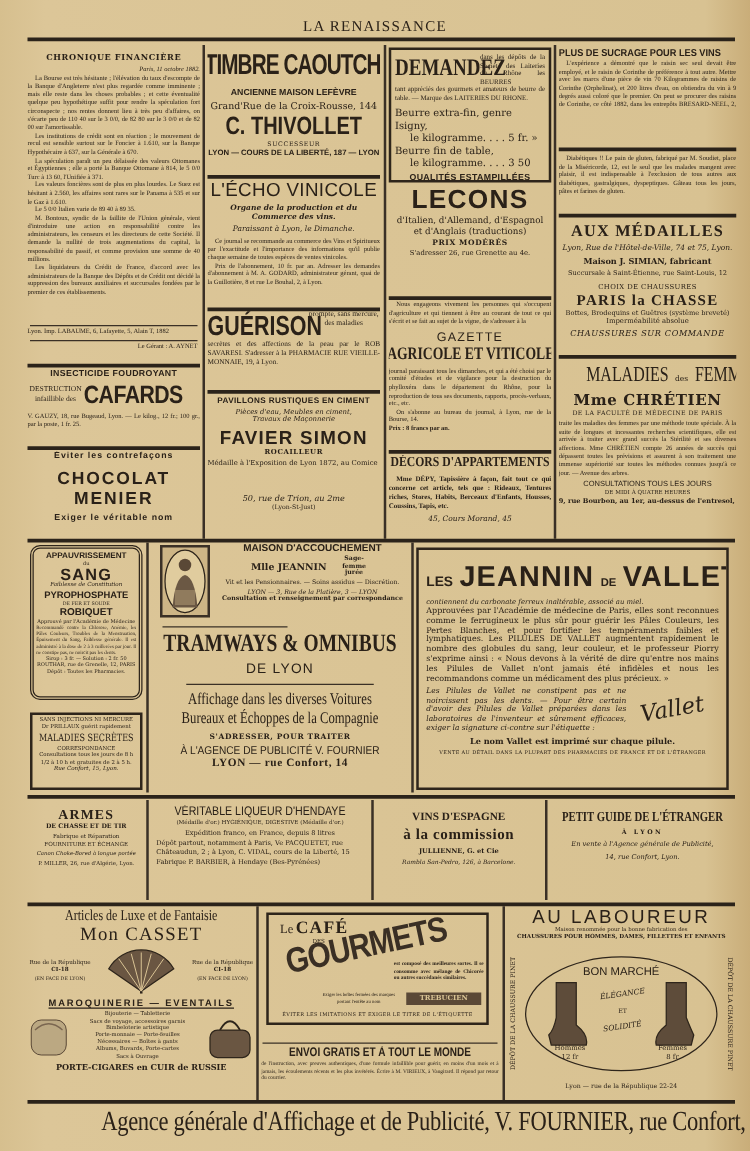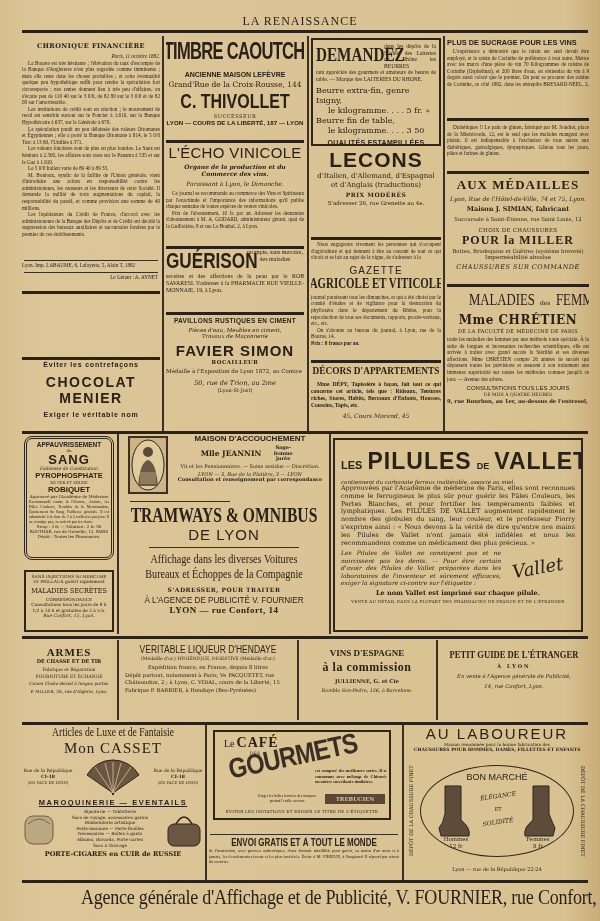--- a/index.html
+++ b/index.html
@@ -52,20 +52,28 @@
     <div class="tiny" style="text-indent:6px;">Le 5 0/0 Italien varie de 89 40 à 89 35.</div>
     <div class="tiny" style="text-indent:6px;">M. Bontoux, syndic de la faillite de l'Union générale, vient d'introduire une action en responsabilité contre les administrateurs, les censeurs et les directeurs de cette Société. Il demande la nullité de trois augmentations du capital, la responsabilité du passif, et comme provision une somme de 40 millions.</div>
     <div class="tiny" style="text-indent:6px;">Les liquidateurs du Crédit de France, d'accord avec les administrateurs de la Banque des Dépôts et de Crédit ont décidé la suppression des bureaux auxiliaires et succursales fondées par le premier de ces établissements.</div>
   </div>
   <div class="rule-thin" style="top:260px;left:24px;width:134px;"></div>
   <div class="tiny center" style="position:absolute;top:262px;left:22px;width:138px;">Lyon. Imp. LABAUME, 6, Lafayette, 5, Alain T, 1882</div>
   <div class="rule-thin" style="top:272px;left:24px;width:134px;"></div>
   <div class="tiny" style="position:absolute;top:274px;left:90px;width:68px;text-align:right;">Le Gérant : A. AYNET</div>
   <div class="rule-thick" style="top:291px;left:22px;width:138px;"></div>
 
+  <div class="box" style="left:22px;top:296px;width:138px;height:58px;">
+    <div class="center b" style="font-size:7px;font-family:'Liberation Sans',sans-serif;letter-spacing:0.3px;">INSECTICIDE FOUDROYANT</div>
+    <div style="display:flex;align-items:center;margin-top:2px;">
+      <div class="small center" style="width:46px;font-size:6px;line-height:7.5px;">DESTRUCTION infaillible des</div>
+      <div class="b" style="font-family:'Liberation Sans',sans-serif;font-size:20px;letter-spacing:-0.5px;transform:scaleX(0.85);transform-origin:left;">CAFARDS</div>
+    </div>
+    <div class="tiny center" style="margin-top:2px;">V. GAUZY, 18, rue Bugeaud, Lyon. — Le kilog., 12 fr.; 100 gr., par la poste, 1 fr. 25.</div>
+  </div>
   <div class="rule-thick" style="top:357px;left:22px;width:138px;"></div>
 
   <div class="box" style="left:22px;top:361px;width:138px;height:66px;">
     <div class="center b" style="font-size:7px;font-family:'Liberation Sans',sans-serif;letter-spacing:0.8px;">Éviter les contrefaçons</div>
     <div class="center b" style="font-size:14px;font-family:'Liberation Sans',sans-serif;letter-spacing:1.5px;margin-top:6px;line-height:16px;">CHOCOLAT</div>
     <div class="center b" style="font-size:14px;font-family:'Liberation Sans',sans-serif;letter-spacing:1.5px;line-height:16px;">MENIER</div>
     <div class="center b" style="font-size:7px;font-family:'Liberation Sans',sans-serif;letter-spacing:0.8px;margin-top:5px;">Exiger le véritable nom</div>
   </div>
 
   <div class="box" style="left:166px;top:38px;width:138px;height:100px;">
@@ -96,21 +104,21 @@
   </div>
   <div class="rule-thick" style="top:312px;left:166px;width:138px;"></div>
 
   <div class="box" style="left:166px;top:317px;width:138px;height:112px;">
     <div class="center b" style="font-size:6.5px;font-family:'Liberation Sans',sans-serif;letter-spacing:0.3px;">PAVILLONS RUSTIQUES EN CIMENT</div>
     <div class="center it" style="font-size:5.5px;margin-top:3px;">Pièces d'eau, Meubles en ciment,</div>
     <div class="center it" style="font-size:5.5px;">Travaux de Maçonnerie</div>
     <div class="center b" style="font-family:'Liberation Sans',sans-serif;font-size:15px;letter-spacing:1px;margin-top:3px;">FAVIER SIMON</div>
     <div class="center b" style="font-size:5.5px;letter-spacing:0.5px;">ROCAILLEUR</div>
     <div class="center" style="font-size:5.5px;margin-top:3px;white-space:nowrap;">Médaille à l'Exposition de Lyon 1872, au Comice agricole</div>
-    <div class="center it" style="font-size:6.5px;margin-top:5px;">50, rue de Trion, au 2me</div>
+    <div class="center it" style="font-size:6.5px;margin-top:21px;">50, rue de Trion, au 2me</div>
     <div class="center" style="font-size:5px;">(Lyon-St-Just)</div>
   </div>
 
   <div class="box bordered" style="left:311px;top:38px;width:130px;height:108px;padding:3px;">
     <div style="display:flex;">
       <div class="b" style="font-family:'Liberation Serif',serif;font-size:19px;transform:scaleX(0.8);transform-origin:left;white-space:nowrap;width:68px;line-height:24px;">DEMANDEZ</div>
       <div class="tiny center" style="width:56px;font-size:5.6px;">dans les dépôts de la Société des Laiteries du Rhône les BEURRES</div>
     </div>
     <div class="tiny" style="font-size:5.5px;">tant appréciés des gourmets et amateurs de beurre de table. — Marque des LAITERIES DU RHONE.</div>
     <div style="font-size:8px;margin-top:3px;line-height:10px;">Beurre extra-fin, genre Isigny,</div>
@@ -154,21 +162,21 @@
     <div class="tiny" style="text-indent:6px;">Diabétiques !! Le pain de gluten, fabriqué par M. Soudiet, place de la Miséricorde, 12, est le seul que les malades mangent avec plaisir, il est indispensable à l'exclusion de tous autres aux diabétiques, gastralgiques, dyspeptiques. Gâteau tous les jours, pâtes et farines de gluten.</div>
   </div>
   <div class="rule-thick" style="top:171px;left:447px;width:142px;"></div>
 
   <div class="box" style="left:447px;top:177px;width:142px;height:108px;">
     <div class="center b" style="font-family:'Liberation Serif',serif;font-size:13px;letter-spacing:1px;">AUX MÉDAILLES</div>
     <div class="center it" style="font-size:6px;margin-top:2px;white-space:nowrap;">Lyon, Rue de l'Hôtel-de-Ville, 74 et 75, Lyon.</div>
     <div class="center b" style="font-size:6.5px;margin-top:3px;">Maison J. SIMIAN, fabricant</div>
     <div class="center" style="font-size:5.3px;margin-top:3px;white-space:nowrap;">Succursale à Saint-Étienne, rue Saint-Louis, 12</div>
     <div class="center" style="font-size:5.5px;margin-top:5px;letter-spacing:0.3px;">CHOIX DE CHAUSSURES</div>
-    <div class="center b" style="font-family:'Liberation Serif',serif;font-size:12px;letter-spacing:1px;">POUR la MILLER</div>
+    <div class="center b" style="font-family:'Liberation Serif',serif;font-size:12px;letter-spacing:1px;">PARIS la CHASSE</div>
     <div class="center" style="font-size:5.3px;white-space:nowrap;">Bottes, Brodequins et Guêtres (système breveté)</div>
     <div class="center" style="font-size:5.5px;">Imperméabilité absolue</div>
     <div class="center it" style="font-size:6.5px;margin-top:3px;letter-spacing:0.5px;">CHAUSSURES SUR COMMANDE</div>
   </div>
   <div class="rule-thick" style="top:284px;left:447px;width:142px;"></div>
 
   <div class="box" style="left:447px;top:290px;width:142px;height:140px;">
     <div class="center" style="white-space:nowrap;">
       <span style="font-family:'Liberation Serif',serif;font-size:17px;display:inline-block;transform:scaleX(0.75);transform-origin:right;">MALADIES</span>
       <span style="font-size:6px;">des</span>
@@ -227,33 +235,33 @@
       </div>
       <div class="center" style="font-size:5px;margin-top:1px;">Vit et les Pensionnaires. — Soins assidus — Discrétion.</div>
       <div class="center it" style="font-size:5px;margin-top:2px;">LYON — 3, Rue de la Platière, 3 — LYON</div>
       <div class="center b" style="font-size:5px;line-height:5.5px;">Consultation et renseignement par correspondance</div>
     </div>
   </div>
   <div class="rule-thin" style="top:501px;left:130px;width:100px;"></div>
 
   <div class="box" style="left:120px;top:504px;width:208px;height:128px;">
     <div class="center b" style="font-family:'Liberation Serif',serif;font-size:20px;transform:scaleX(0.78);white-space:nowrap;margin:0 -30px;line-height:22px;">TRAMWAYS &amp; OMNIBUS</div>
-    <div class="center" style="font-family:'Liberation Sans',sans-serif;font-size:15px;letter-spacing:1px;line-height:18px;">DE LYON</div>
+    <div class="center" style="font-family:'Liberation Sans',sans-serif;font-size:11px;letter-spacing:1px;line-height:18px;">DE LYON</div>
     <div class="rule-thin" style="position:relative;margin:3px auto;width:150px;"></div>
     <div class="center" style="font-family:'Liberation Serif',serif;font-size:13px;transform:scaleX(0.78);white-space:nowrap;margin:0 -30px;line-height:15px;">Affichage dans les diverses Voitures</div>
     <div class="center" style="font-family:'Liberation Serif',serif;font-size:13px;transform:scaleX(0.78);white-space:nowrap;margin:0 -30px;line-height:15px;">Bureaux et Échoppes de la Compagnie</div>
     <div class="center b" style="font-size:6px;letter-spacing:0.5px;margin-top:5px;">S'ADRESSER, POUR TRAITER</div>
     <div class="center" style="font-family:'Liberation Sans',sans-serif;font-size:9px;transform:scaleX(0.9);white-space:nowrap;margin:2px -10px 0;">À L'AGENCE DE PUBLICITÉ V. FOURNIER</div>
     <div class="center b" style="font-family:'Liberation Serif',serif;font-size:9px;letter-spacing:0.5px;">LYON — rue Confort, 14</div>
   </div>
 
   <div class="box bordered" style="left:333px;top:438px;width:250px;height:194px;padding:4px 6px;">
     <div class="center" style="white-space:nowrap;margin-top:4px;">
       <span class="b" style="font-family:'Liberation Sans',sans-serif;font-size:11px;">LES</span>
-      <span class="b" style="font-family:'Liberation Sans',sans-serif;font-size:23px;letter-spacing:1px;">PILULES</span>
+      <span class="b" style="font-family:'Liberation Sans',sans-serif;font-size:23px;letter-spacing:1px;">JEANNIN</span>
       <span class="b" style="font-family:'Liberation Sans',sans-serif;font-size:9px;">DE</span>
       <span class="b" style="font-family:'Liberation Sans',sans-serif;font-size:23px;letter-spacing:1px;">VALLET</span>
     </div>
     <div class="it" style="font-size:5.5px;margin-top:4px;">contiennent du carbonate ferreux inaltérable, associé au miel.</div>
     <div style="font-size:6.4px;line-height:7.8px;text-align:justify;">Approuvées par l'Académie de médecine de Paris, elles sont reconnues comme le ferrugineux le plus sûr pour guérir les Pâles Couleurs, les Pertes Blanches, et pour fortifier les tempéraments faibles et lymphatiques. Les PILULES DE VALLET augmentent rapidement le nombre des globules du sang, leur couleur, et le professeur Piorry s'exprime ainsi : « Nous devons à la vérité de dire qu'entre nos mains les Pilules de Vallet n'ont jamais été infidèles et nous les recommandons comme un médicament des plus précieux. »</div>
     <div style="display:flex;margin-top:2px;">
       <div style="width:160px;font-size:6px;line-height:7.4px;text-align:justify;" class="it">Les Pilules de Vallet ne constipent pas et ne noircissent pas les dents. — Pour être certain d'avoir des Pilules de Vallet préparées dans les laboratoires de l'inventeur et sûrement efficaces, exiger la signature ci-contre sur l'étiquette :</div>
       <div style="flex:1;display:flex;align-items:center;justify-content:center;">
         <span class="it" style="font-family:'DejaVu Serif',serif;font-size:18px;transform:rotate(-10deg);display:inline-block;">Vallet</span>
       </div>

